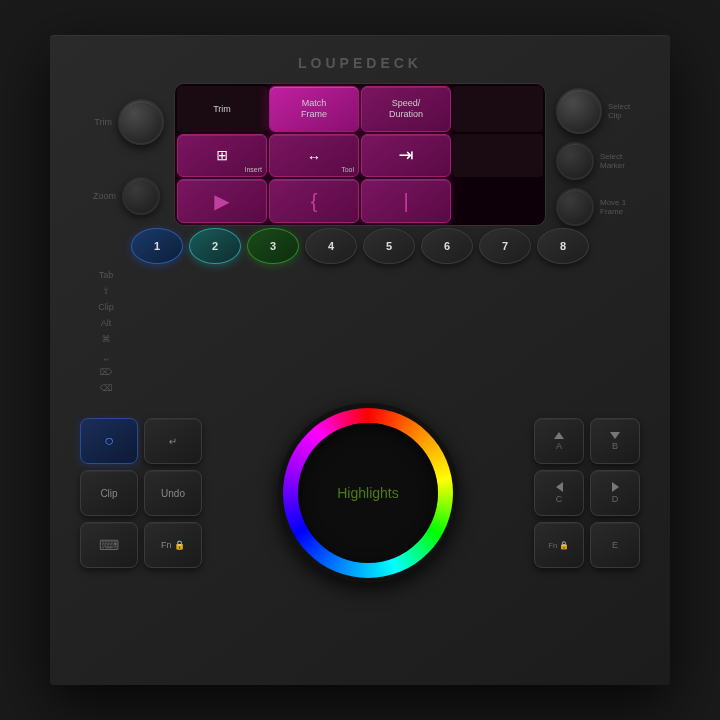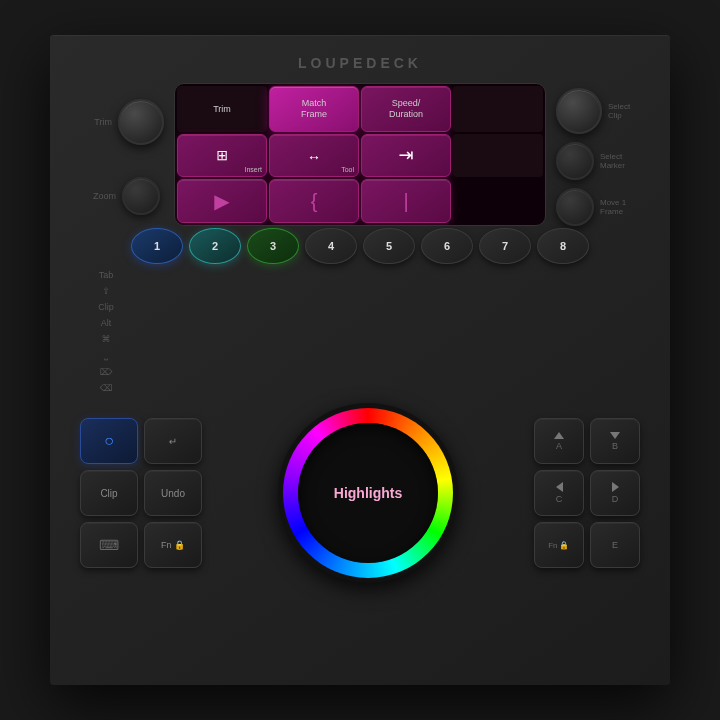--- a/index.html
+++ b/index.html
@@ -300,22 +300,22 @@
       display: flex;
       align-items: center;
       justify-content: center;
       position: relative;
       z-index: 1;
       box-shadow: inset 0 4px 15px rgba(0,0,0,0.8);
     }
 
     .wheel-label {
       font-size: 14px;
-      color: #f9a8d4;
-      font-weight: 700;
+      color: #4d7c0f;
+      font-weight: 400;
     }
 
     
     .right-keys {
       display: flex;
       flex-direction: column;
       gap: 6px;
     }
 
     .right-key-row {

